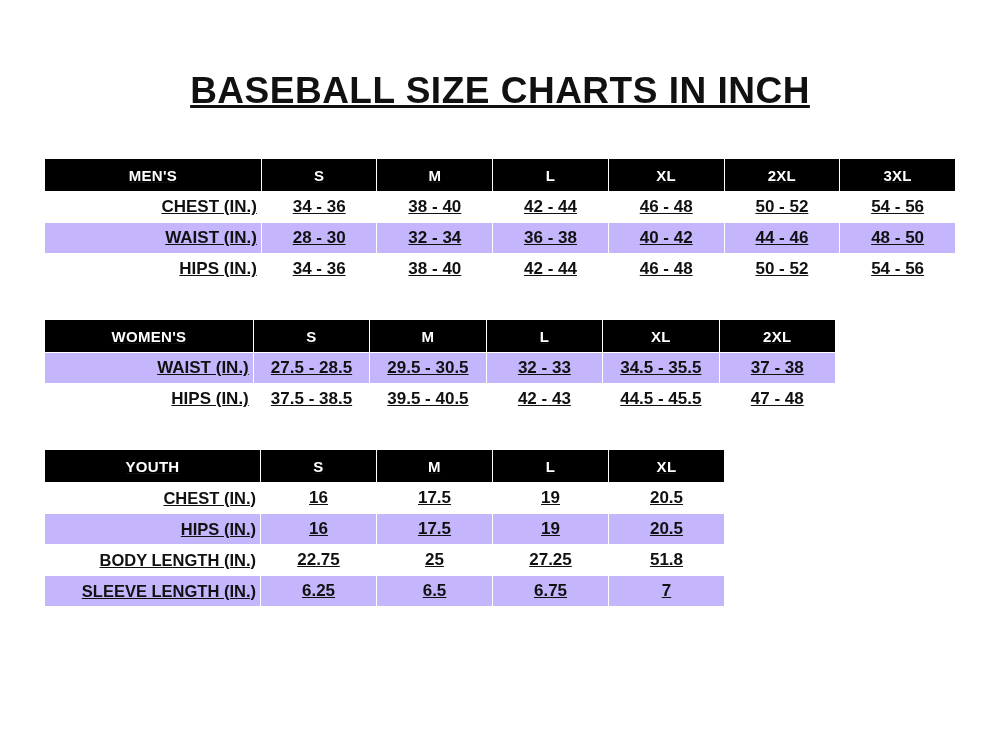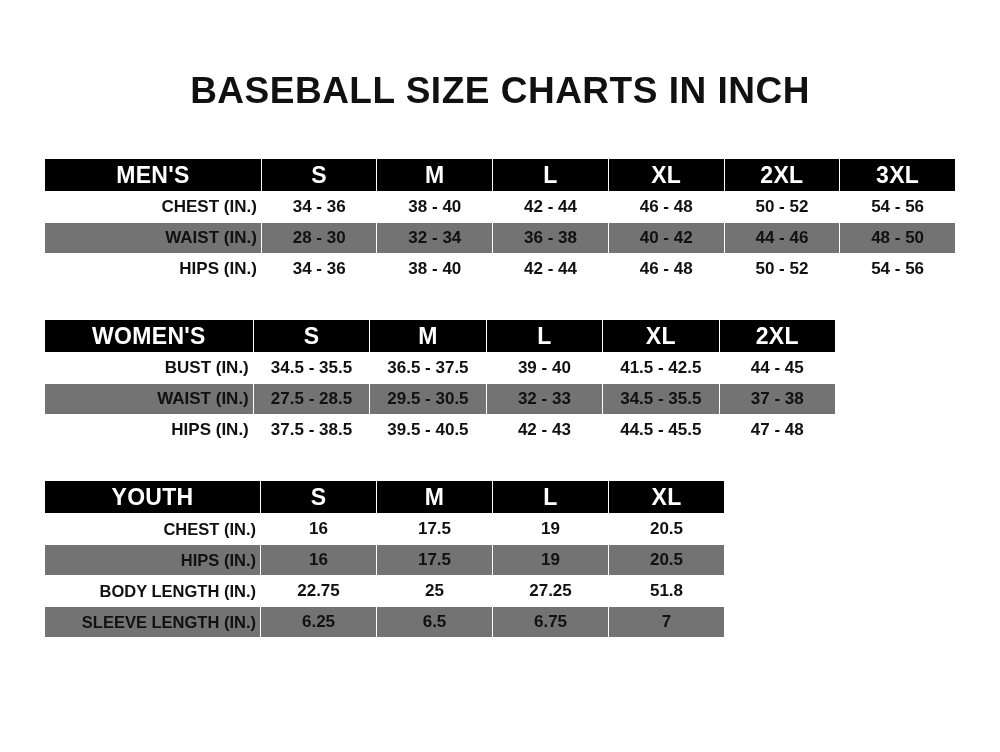--- a/index.html
+++ b/index.html
@@ -13,20 +13,21 @@
     font-family: "Liberation Sans", sans-serif;
     color: #111111;
     overflow: hidden;
   }
   .page {
     position: relative;
     width: 1000px;
     height: 752px;
     box-sizing: border-box;
     padding: 0;
+    text-decoration: underline;
   }
   .title {
     text-align: center;
     font-size: 37px;
     font-weight: bold;
     letter-spacing: 0.5px;
     color: #111111;
     margin: 0;
     padding-top: 70px;
   }
@@ -48,32 +49,32 @@
     font-size: 17px;
     color: #111111;
     height: 31px;
     padding: 0 4px;
     box-sizing: border-box;
     white-space: nowrap;
   }
   table.size-table thead th {
     background: #000000;
     color: #ffffff;
-    font-size: 23px;
+    font-size: 15px;
     height: 33px;
     letter-spacing: 0.3px;
   }
   table.size-table thead th.rowlabel-head {
     text-align: center;
   }
   tbody tr.odd td {
     background: #ffffff;
   }
   tbody tr.even td {
-    background: #737373;
+    background: #c4b5fd;
   }
   tbody td.rowlabel {
     font-weight: bold;
     text-align: right;
   }
   
   .t-men { width: 912px; }
   .t-men col.c-label { width: 208px; }
   .t-men col.c-val { width: 111px; }
 
@@ -162,28 +163,20 @@
         <tr>
           <th class="rowlabel-head">WOMEN'S</th>
           <th>S</th>
           <th>M</th>
           <th>L</th>
           <th>XL</th>
           <th>2XL</th>
         </tr>
       </thead>
       <tbody>
-        <tr class="odd">
-          <td class="rowlabel">BUST (IN.)</td>
-          <td>34.5 - 35.5</td>
-          <td>36.5 - 37.5</td>
-          <td>39 - 40</td>
-          <td>41.5 - 42.5</td>
-          <td>44 - 45</td>
-        </tr>
         <tr class="even">
           <td class="rowlabel">WAIST (IN.)</td>
           <td>27.5 - 28.5</td>
           <td>29.5 - 30.5</td>
           <td>32 - 33</td>
           <td>34.5 - 35.5</td>
           <td>37 - 38</td>
         </tr>
         <tr class="odd">
           <td class="rowlabel">HIPS (IN.)</td>

